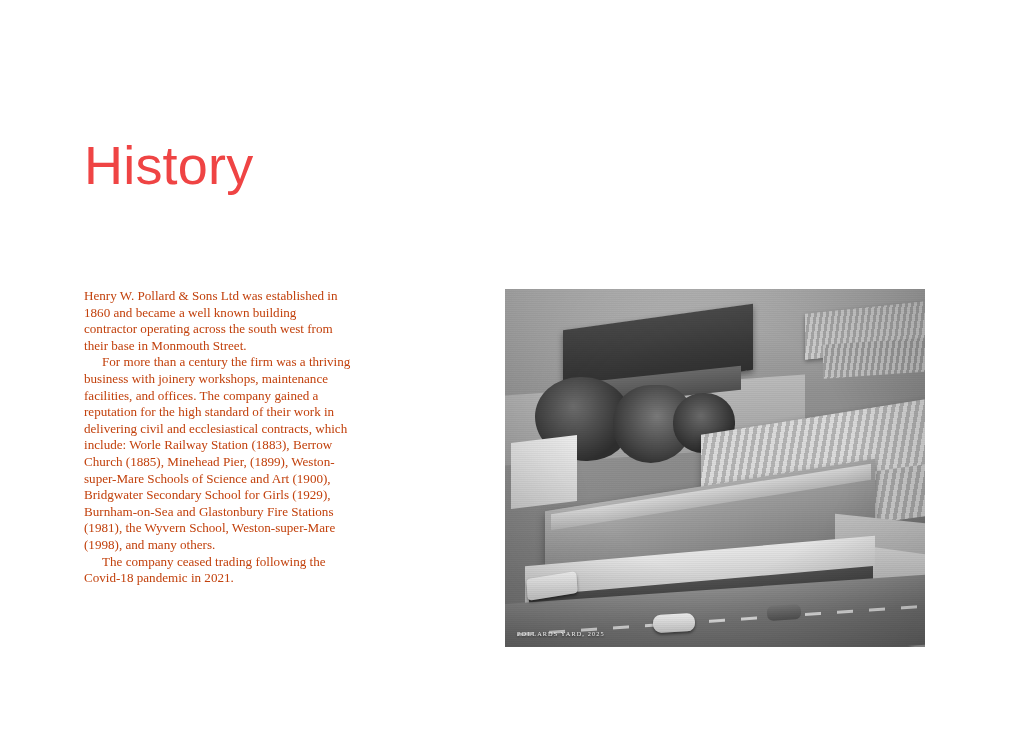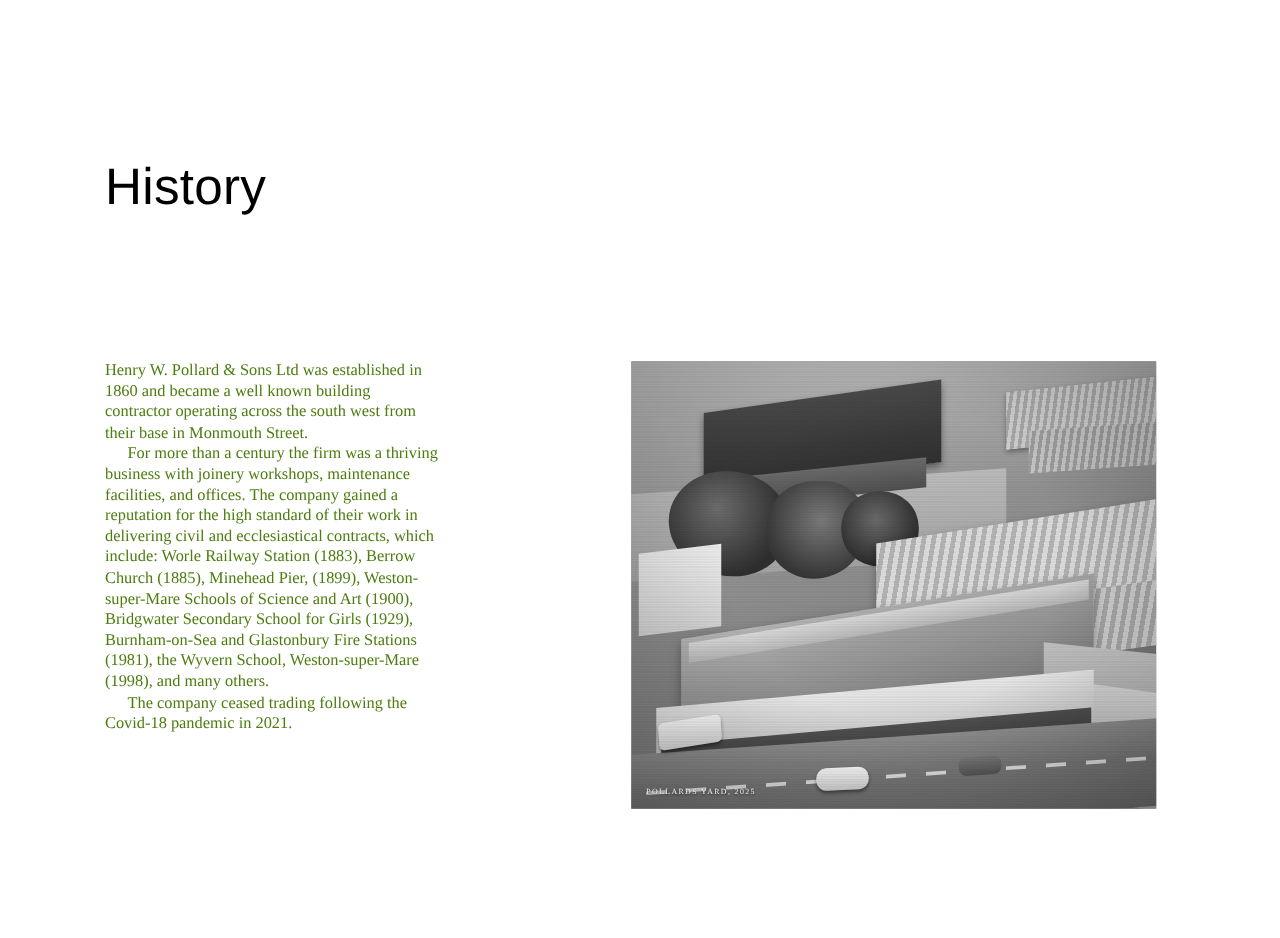--- a/index.html
+++ b/index.html
@@ -15,35 +15,35 @@
     overflow: hidden;
     font-family: "Liberation Serif", serif;
   }
 
   .page-title {
     position: absolute;
     left: 84px;
     top: 100px;
     font-family: "Liberation Sans", sans-serif;
     font-weight: 300;
-    font-size: 41px;
+    font-size: 54px;
     letter-spacing: 0.2px;
-    color: #000000;
+    color: #ef4444;
     line-height: 1.1;
   }
 
   .body-column {
     position: absolute;
     left: 84px;
     top: 288px;
     width: 268px;
     font-family: "Liberation Serif", serif;
     font-size: 13.1px;
     line-height: 16.6px;
-    color: #4d7c0f;
+    color: #c2410c;
     text-align: left;
   }
   .body-column p {
     margin: 0;
   }
   .body-column p.indent {
     text-indent: 18px;
   }
 
   .figure {

